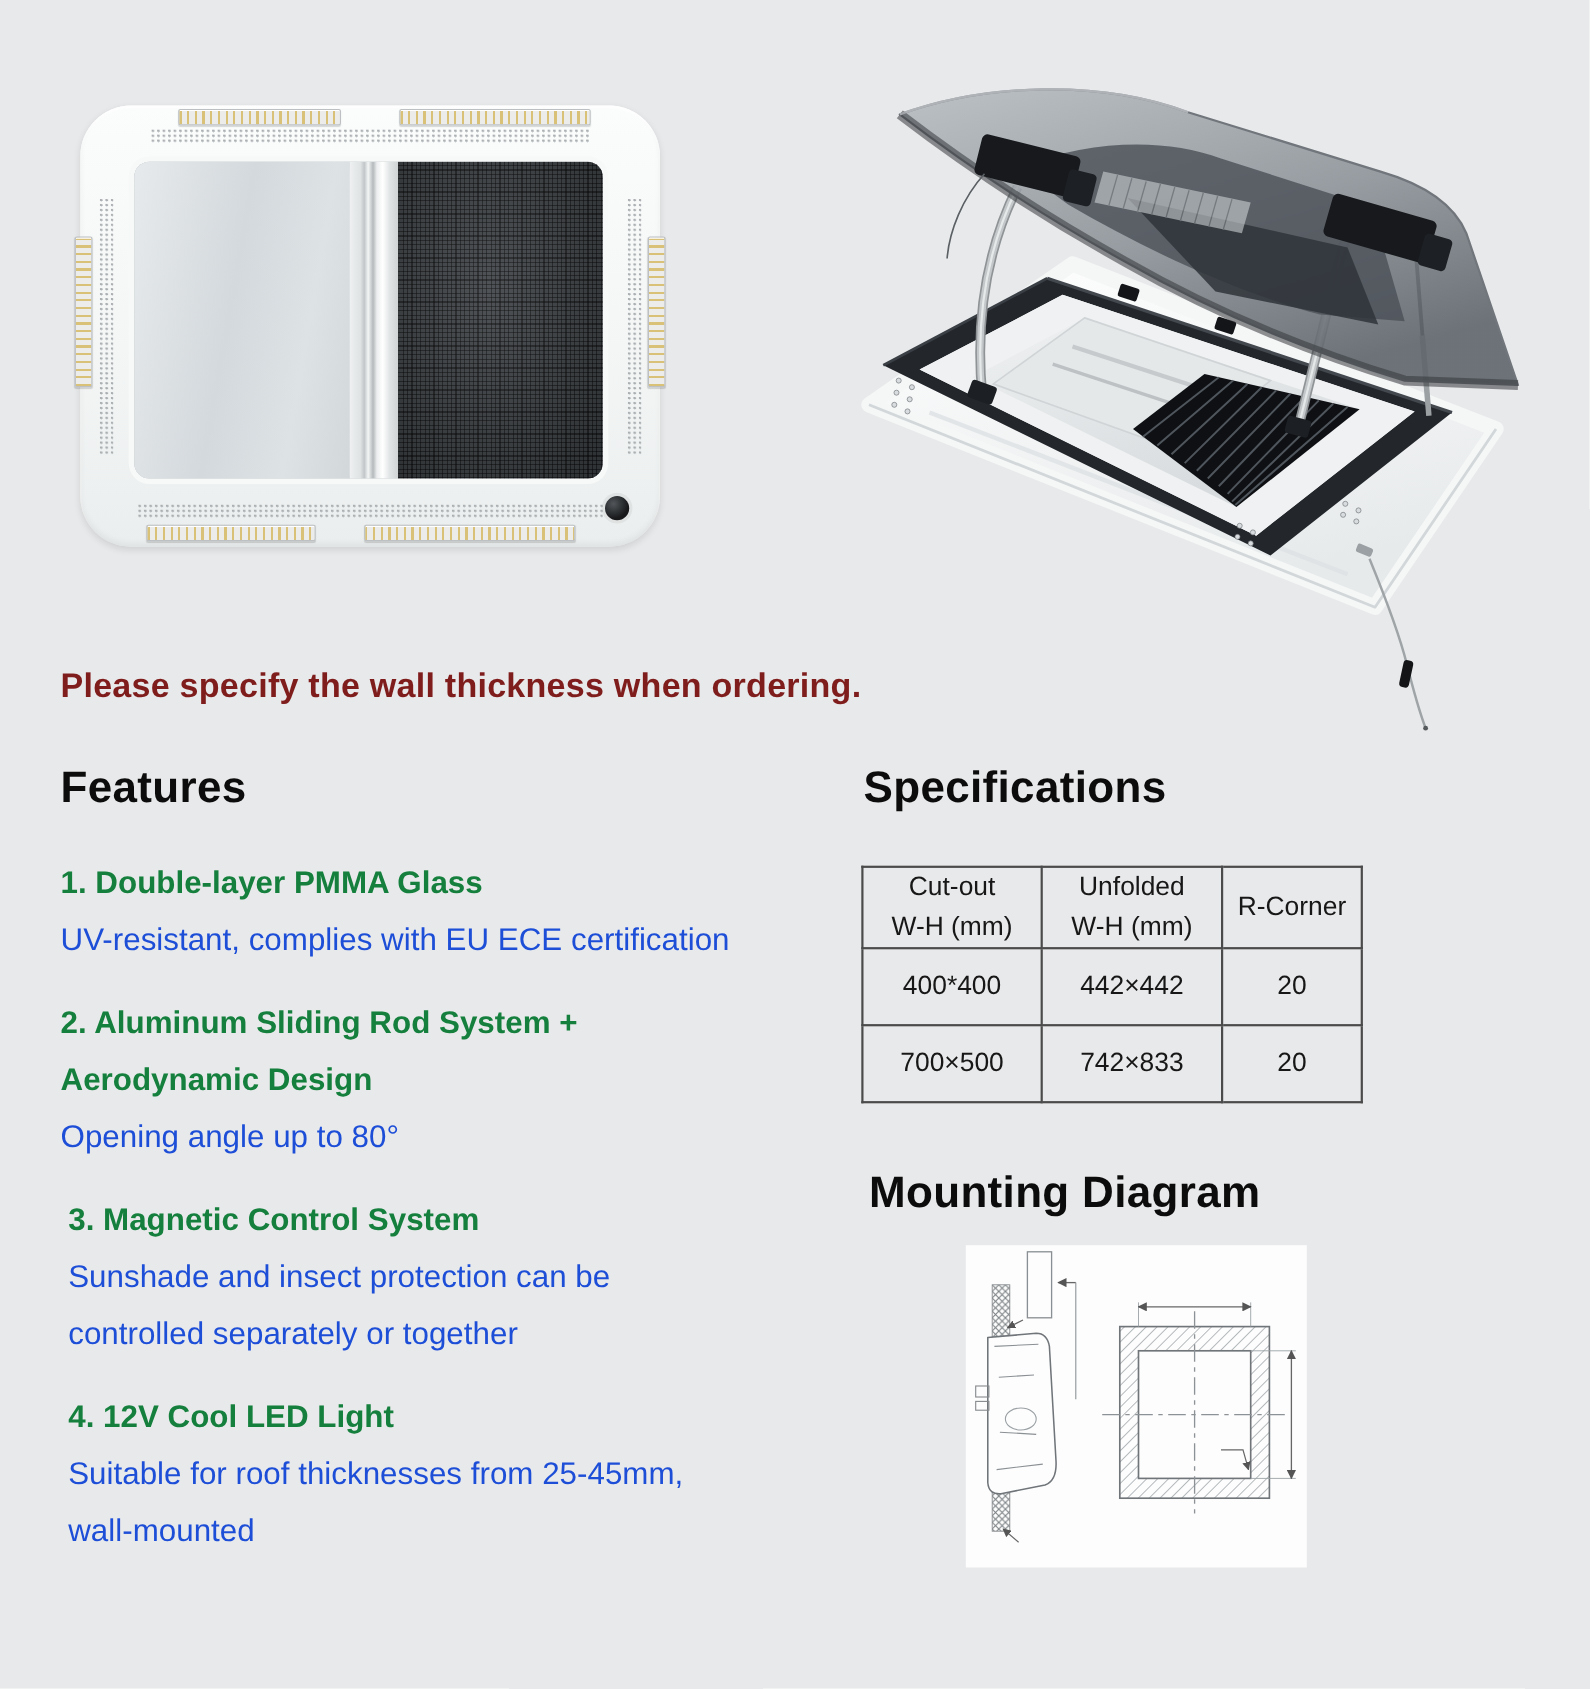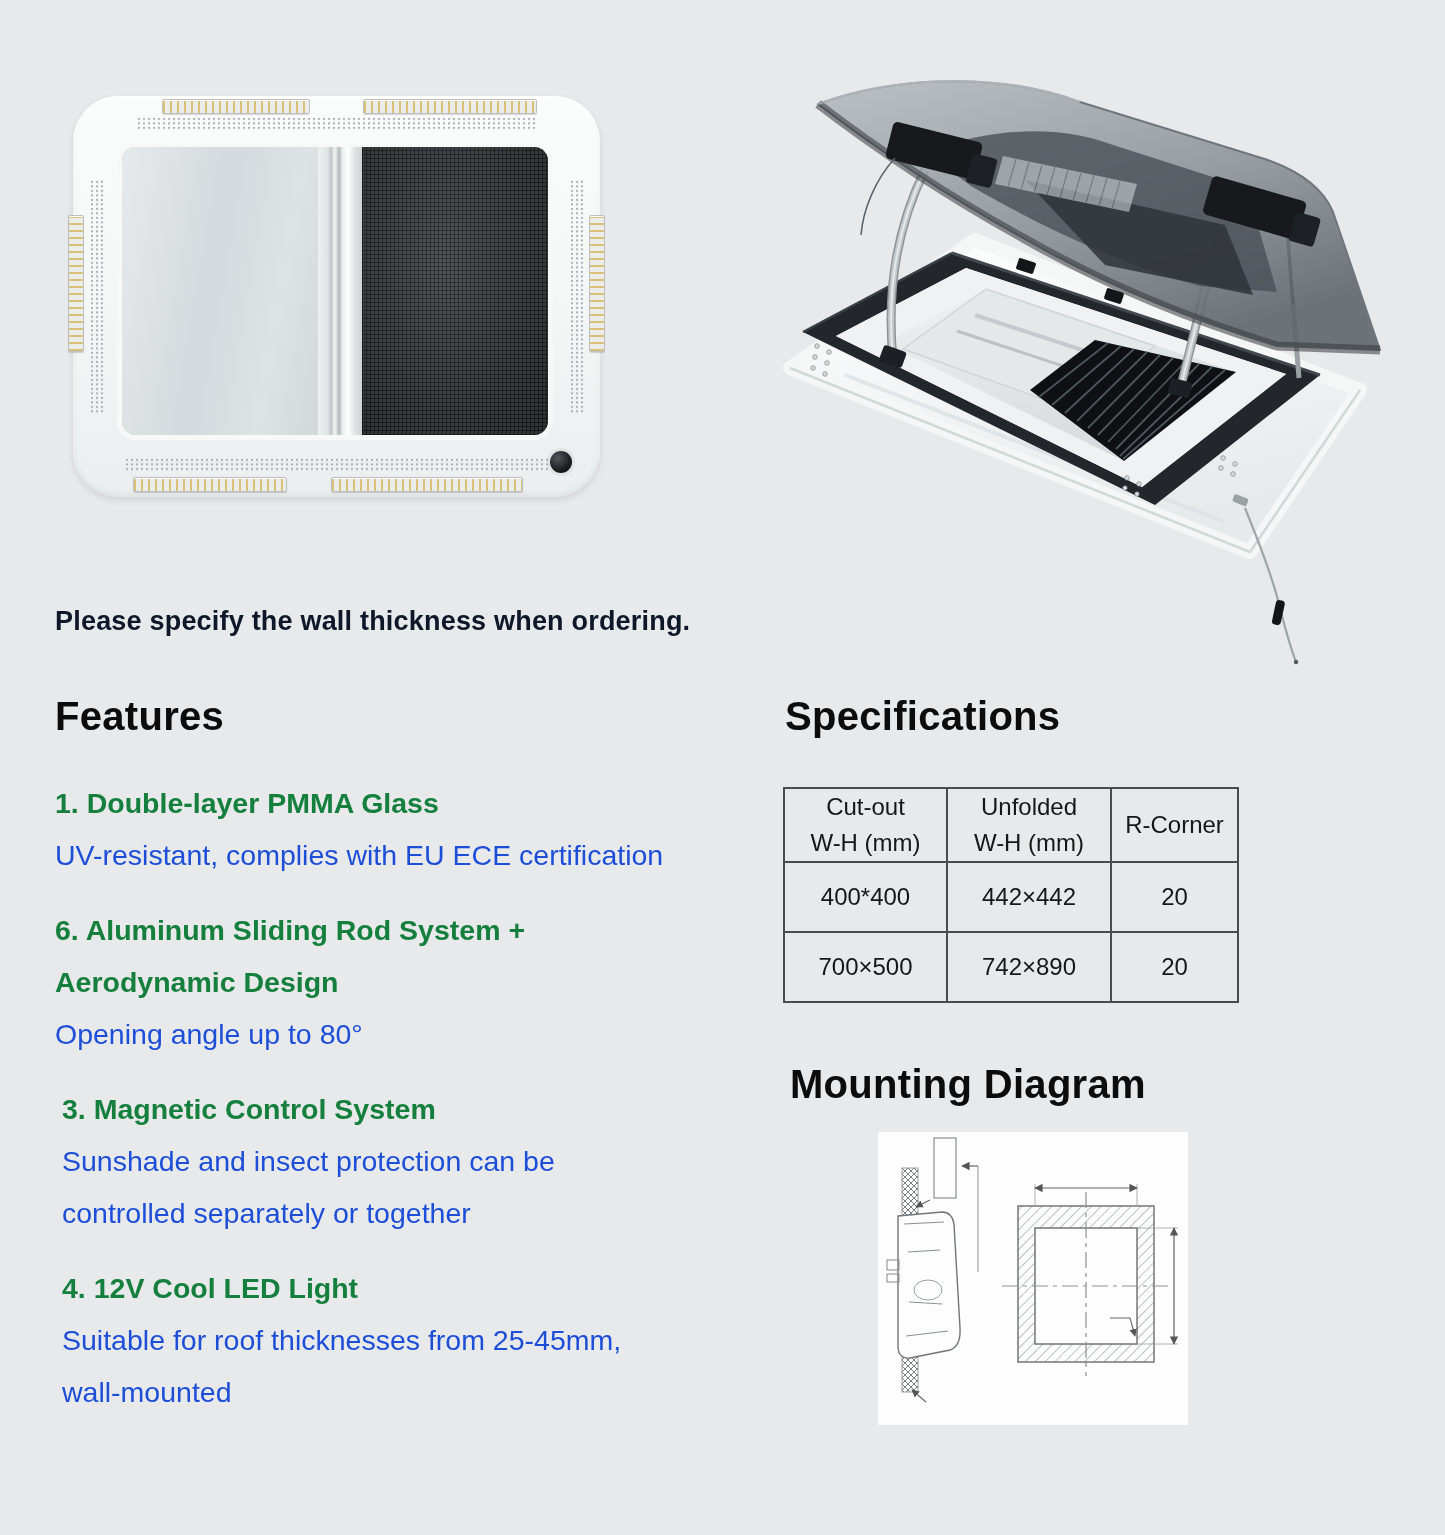--- a/index.html
+++ b/index.html
@@ -69,21 +69,21 @@
     background:radial-gradient(circle at 35% 32%,#52565a,#17191b 65%);
     box-shadow:0 0 0 3px rgba(0,0,0,.05);
   }
 
   
   .photo-right{position:absolute; left:775px; top:60px; width:660px; height:630px;}
 
   
   .note{
     position:absolute; left:55px; top:606px;
-    font-size:27px; font-weight:bold; color:#0f172a; letter-spacing:.2px;
+    font-size:31px; font-weight:bold; color:#7f1d1d; letter-spacing:.2px;
   }
   .heading{font-size:40px; font-weight:bold; color:#0c0c0c; margin:0; letter-spacing:.3px;}
   .features-col{position:absolute; left:55px; top:694px; width:710px;}
   .specs-head{position:absolute; left:785px; top:694px;}
   .mounting-head{position:absolute; left:790px; top:1062px;}
   .feature-item{margin-top:23px;}
   .feature-item:first-of-type{margin-top:38px;}
   .feature-item.indented{padding-left:7px;}
   .f-line{font-size:28.5px; line-height:52px; color:#1d4ed8; white-space:nowrap;}
   .f-line.bold{font-weight:bold; color:#15803d;}
@@ -239,21 +239,21 @@
 
   <div class="features-col">
     <h2 class="heading">Features</h2>
 
     <div class="feature-item">
       <div class="f-line bold">1. Double-layer PMMA Glass</div>
       <div class="f-line">UV-resistant, complies with EU ECE certification</div>
     </div>
 
     <div class="feature-item">
-      <div class="f-line bold">6. Aluminum Sliding Rod System +</div>
+      <div class="f-line bold">2. Aluminum Sliding Rod System +</div>
       <div class="f-line bold">Aerodynamic Design</div>
       <div class="f-line">Opening angle up to 80°</div>
     </div>
 
     <div class="feature-item indented">
       <div class="f-line bold">3. Magnetic Control System</div>
       <div class="f-line">Sunshade and insect protection can be</div>
       <div class="f-line">controlled separately or together</div>
     </div>
 
@@ -281,21 +281,21 @@
           <span class="hline">R-Corner</span>
         </th>
       </tr>
       <tr class="drow">
         <td>400*400</td>
         <td>442×442</td>
         <td>20</td>
       </tr>
       <tr class="drow">
         <td>700×500</td>
-        <td>742×890</td>
+        <td>742×833</td>
         <td>20</td>
       </tr>
     </tbody>
   </table>
 
   <h2 class="heading mounting-head">Mounting Diagram</h2>
 
   <div class="diagram-card">
     <svg viewBox="0 0 310 293" width="310" height="293">
       <defs>

